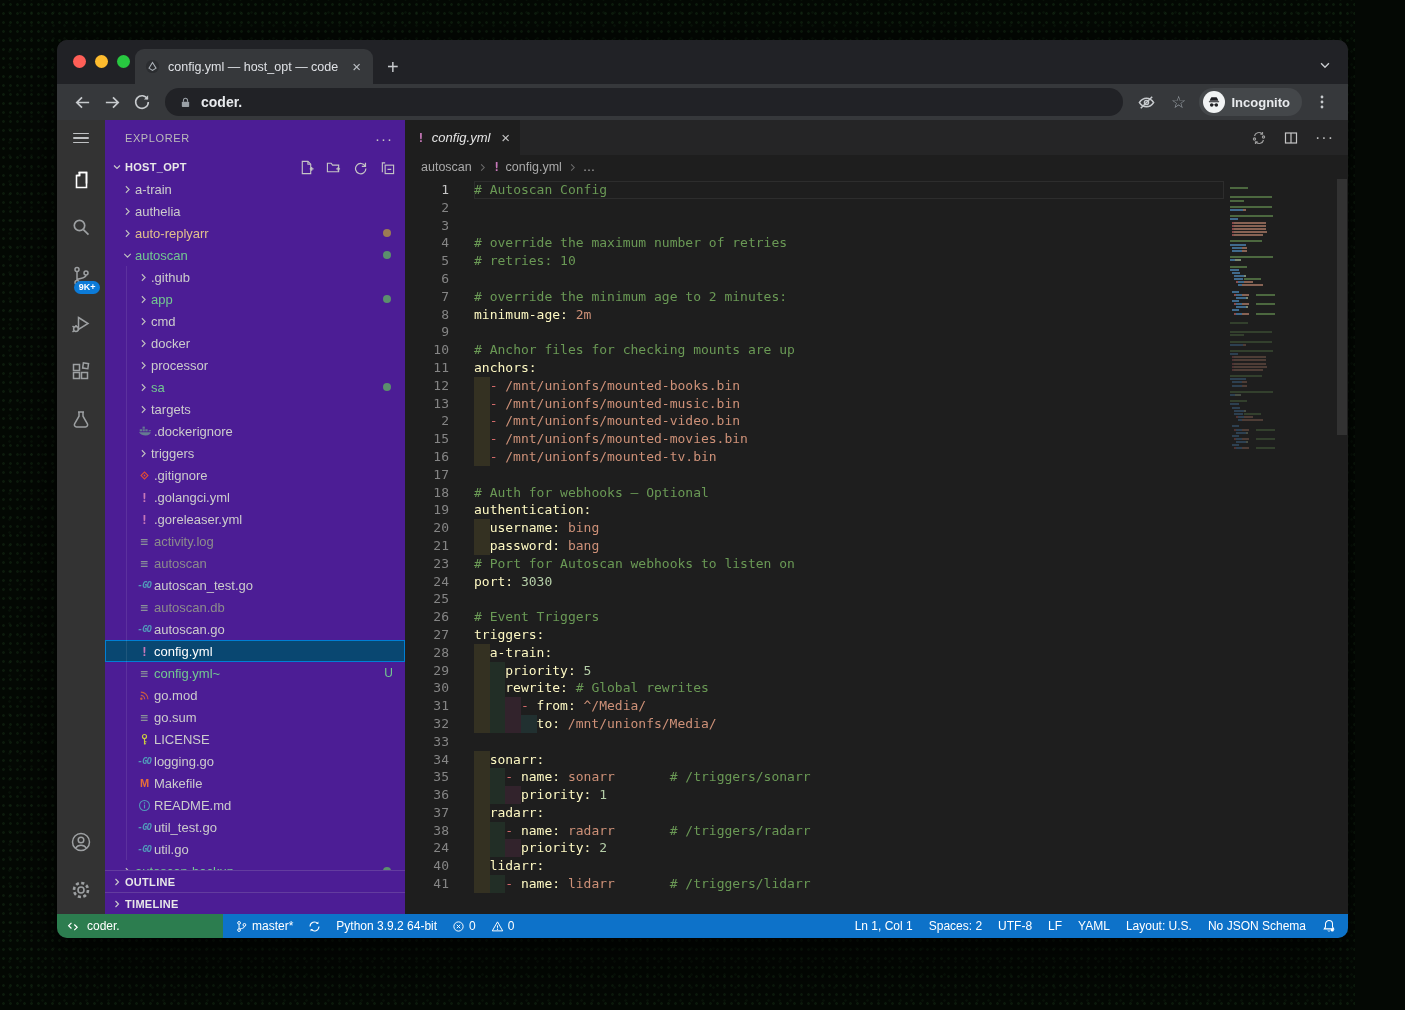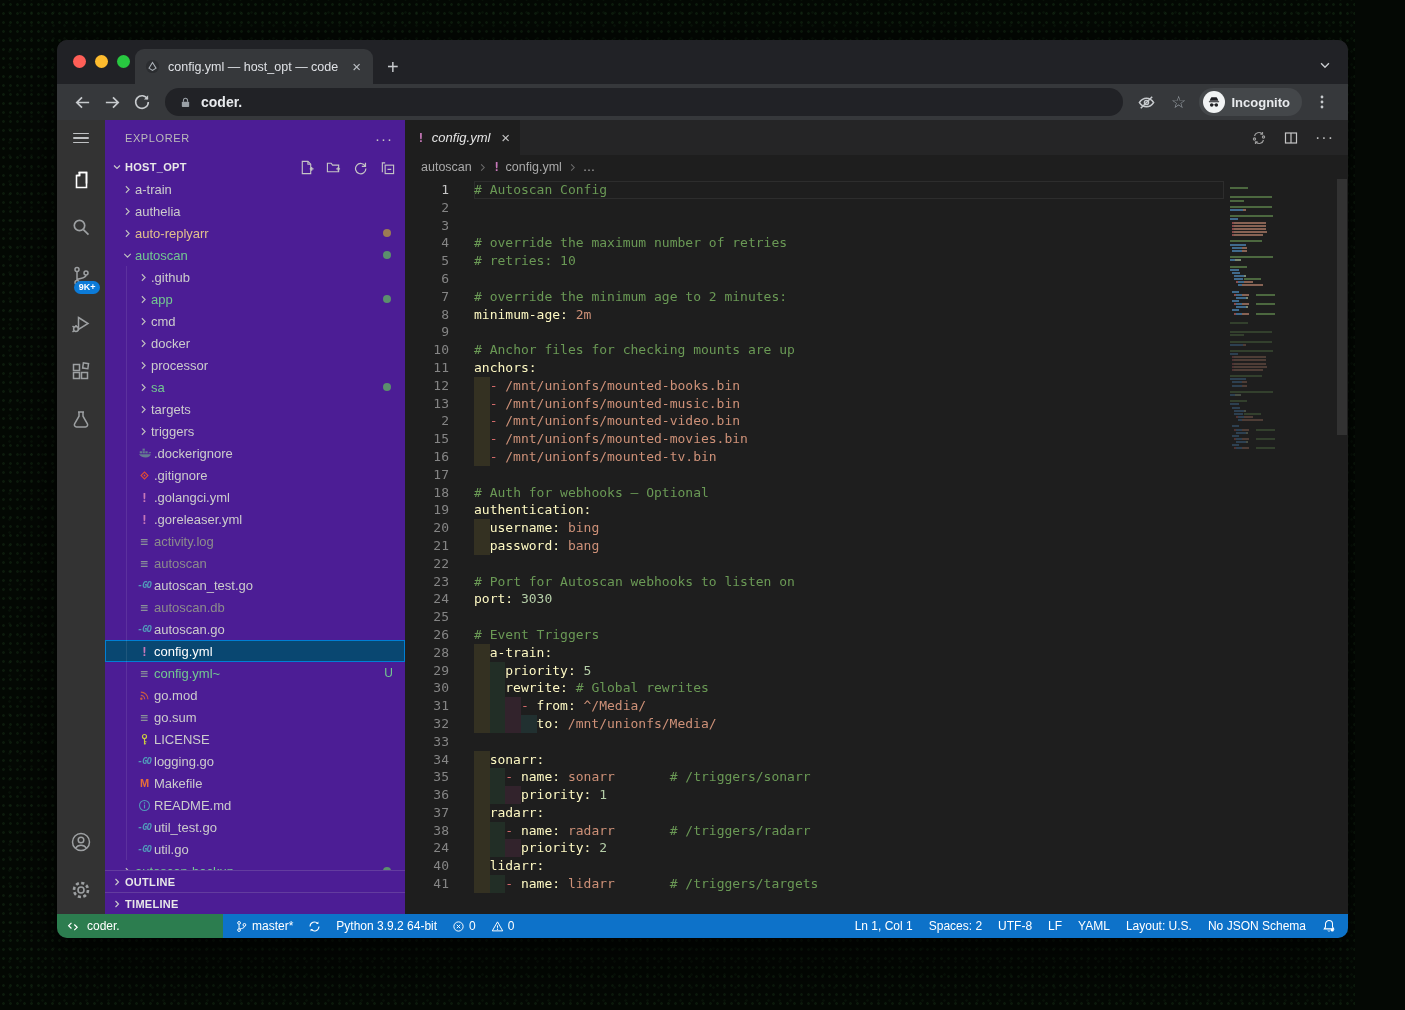--- a/index.html
+++ b/index.html
@@ -439,41 +439,41 @@
               </div>
               <div class="trow d1">
                 <span class="chev">
                   <svg width="13" height="13" viewBox="0 0 16 16">
                     <path d="M6 4l4 4-4 4" fill="none" stroke="#bfbfbf" stroke-width="1.4"></path>
                   </svg>
                 </span>
                 <span class="tlabel ">targets</span>
               </div>
               <div class="trow d1">
-                <span class="chev">
-                  <svg width="13" height="13" viewBox="0 0 16 16">
-                    <path d="M6 4l4 4-4 4" fill="none" stroke="#bfbfbf" stroke-width="1.4"></path>
-                  </svg>
-                </span>
-                <span class="tlabel ">triggers</span>
-              </div>
-              <div class="trow d1">
                 <span class="ficon">
                   <svg width="14" height="14" viewBox="0 0 16 16">
                     <g fill="#657b91">
                       <rect x="5.2" y="3" width="2.6" height="2.4"></rect>
                       <rect x="2" y="6" width="2.6" height="2.4"></rect>
                       <rect x="5.2" y="6" width="2.6" height="2.4"></rect>
                       <rect x="8.4" y="6" width="2.6" height="2.4"></rect>
                       <path d="M1 9.4h13.6c-.5 2-2.2 3.8-5.9 3.8-3.3 0-5.5-1.3-7.7-3.8z"></path>
                       <path d="M12 7.6c.8-.8 2-.9 3-.3-.5 1-1.7 1.3-3 .9z"></path>
                     </g>
                   </svg>
                 </span>
                 <span class="tlabel ">.dockerignore</span>
+              </div>
+              <div class="trow d1">
+                <span class="chev">
+                  <svg width="13" height="13" viewBox="0 0 16 16">
+                    <path d="M6 4l4 4-4 4" fill="none" stroke="#bfbfbf" stroke-width="1.4"></path>
+                  </svg>
+                </span>
+                <span class="tlabel ">triggers</span>
               </div>
               <div class="trow d1">
                 <span class="ficon">
                   <svg width="13" height="13" viewBox="0 0 16 16">
                     <rect x="5" y="5" width="6" height="6" transform="rotate(45 8 8)" fill="none" stroke="#e84e31" stroke-width="1.3"></rect>
                     <circle cx="8" cy="8" r="1.1" fill="#e84e31"></circle>
                   </svg>
                 </span>
                 <span class="tlabel ">.gitignore</span>
               </div>
@@ -686,39 +686,39 @@
                 <div class="cl"><span class="ln">12</span><span class="lc"><span class="ib i0"></span><span class="tok-d">- </span><span class="tok-s">/mnt/unionfs/mounted-books.bin</span></span></div>
                 <div class="cl"><span class="ln">13</span><span class="lc"><span class="ib i0"></span><span class="tok-d">- </span><span class="tok-s">/mnt/unionfs/mounted-music.bin</span></span></div>
                 <div class="cl"><span class="ln">2</span><span class="lc"><span class="ib i0"></span><span class="tok-d">- </span><span class="tok-s">/mnt/unionfs/mounted-video.bin</span></span></div>
                 <div class="cl"><span class="ln">15</span><span class="lc"><span class="ib i0"></span><span class="tok-d">- </span><span class="tok-s">/mnt/unionfs/mounted-movies.bin</span></span></div>
                 <div class="cl"><span class="ln">16</span><span class="lc"><span class="ib i0"></span><span class="tok-d">- </span><span class="tok-s">/mnt/unionfs/mounted-tv.bin</span></span></div>
                 <div class="cl"><span class="ln">17</span><span class="lc"></span></div>
                 <div class="cl"><span class="ln">18</span><span class="lc"><span class="tok-c"># Auth for webhooks — Optional</span></span></div>
                 <div class="cl"><span class="ln">19</span><span class="lc"><span class="tok-k">authentication:</span></span></div>
                 <div class="cl"><span class="ln">20</span><span class="lc"><span class="ib i0"></span><span class="tok-k">username:</span><span class="tok-s"> bing</span></span></div>
                 <div class="cl"><span class="ln">21</span><span class="lc"><span class="ib i0"></span><span class="tok-k">password:</span><span class="tok-s"> bang</span></span></div>
-                <div class="cl"><span class="ln">22</span><span class="lc"></span></div>
                 <div class="cl"><span class="ln">23</span><span class="lc"><span class="tok-c"># Port for Autoscan webhooks to listen on</span></span></div>
                 <div class="cl"><span class="ln">24</span><span class="lc"><span class="tok-k">port:</span><span class="tok-n"> 3030</span></span></div>
                 <div class="cl"><span class="ln">25</span><span class="lc"></span></div>
                 <div class="cl"><span class="ln">26</span><span class="lc"><span class="tok-c"># Event Triggers</span></span></div>
+                <div class="cl"><span class="ln">27</span><span class="lc"><span class="tok-k">triggers:</span></span></div>
                 <div class="cl"><span class="ln">28</span><span class="lc"><span class="ib i0"></span><span class="tok-k">a-train:</span></span></div>
                 <div class="cl"><span class="ln">29</span><span class="lc"><span class="ib i0"></span><span class="ib i1"></span><span class="tok-k">priority:</span><span class="tok-n"> 5</span></span></div>
                 <div class="cl"><span class="ln">30</span><span class="lc"><span class="ib i0"></span><span class="ib i1"></span><span class="tok-k">rewrite:</span><span class="tok-p"> </span><span class="tok-c"># Global rewrites</span></span></div>
                 <div class="cl"><span class="ln">31</span><span class="lc"><span class="ib i0"></span><span class="ib i1"></span><span class="ib i2"></span><span class="tok-d">- </span><span class="tok-k">from:</span><span class="tok-s"> ^/Media/</span></span></div>
                 <div class="cl"><span class="ln">32</span><span class="lc"><span class="ib i0"></span><span class="ib i1"></span><span class="ib i2"></span><span class="ib i3"></span><span class="tok-k">to:</span><span class="tok-s"> /mnt/unionfs/Media/</span></span></div>
                 <div class="cl"><span class="ln">33</span><span class="lc"></span></div>
                 <div class="cl"><span class="ln">34</span><span class="lc"><span class="ib i0"></span><span class="tok-k">sonarr:</span></span></div>
                 <div class="cl"><span class="ln">35</span><span class="lc"><span class="ib i0"></span><span class="ib i1"></span><span class="tok-d">- </span><span class="tok-k">name:</span><span class="tok-s"> sonarr</span><span class="tok-p">       </span><span class="tok-c"># /triggers/sonarr</span></span></div>
                 <div class="cl"><span class="ln">36</span><span class="lc"><span class="ib i0"></span><span class="ib i1"></span><span class="ib i2"></span><span class="tok-k">priority:</span><span class="tok-n"> 1</span></span></div>
                 <div class="cl"><span class="ln">37</span><span class="lc"><span class="ib i0"></span><span class="tok-k">radarr:</span></span></div>
                 <div class="cl"><span class="ln">38</span><span class="lc"><span class="ib i0"></span><span class="ib i1"></span><span class="tok-d">- </span><span class="tok-k">name:</span><span class="tok-s"> radarr</span><span class="tok-p">       </span><span class="tok-c"># /triggers/radarr</span></span></div>
                 <div class="cl"><span class="ln">24</span><span class="lc"><span class="ib i0"></span><span class="ib i1"></span><span class="ib i2"></span><span class="tok-k">priority:</span><span class="tok-n"> 2</span></span></div>
                 <div class="cl"><span class="ln">40</span><span class="lc"><span class="ib i0"></span><span class="tok-k">lidarr:</span></span></div>
-                <div class="cl"><span class="ln">41</span><span class="lc"><span class="ib i0"></span><span class="ib i1"></span><span class="tok-d">- </span><span class="tok-k">name:</span><span class="tok-s"> lidarr</span><span class="tok-p">       </span><span class="tok-c"># /triggers/targets</span></span></div>
+                <div class="cl"><span class="ln">41</span><span class="lc"><span class="ib i0"></span><span class="ib i1"></span><span class="tok-d">- </span><span class="tok-k">name:</span><span class="tok-s"> lidarr</span><span class="tok-p">       </span><span class="tok-c"># /triggers/lidarr</span></span></div>
               </div>
             <div class="minimap" id="minimap">
                 <div class="mm-line">
                   <span style="width: 17.85px; background: rgb(106, 153, 85); opacity: 0.6;"></span>
                 </div>
                 <div class="mm-line"></div>
                 <div class="mm-line"></div>
                 <div class="mm-line">
                   <span style="width: 42px; background: rgb(106, 153, 85); opacity: 0.6;"></span>
                 </div>

